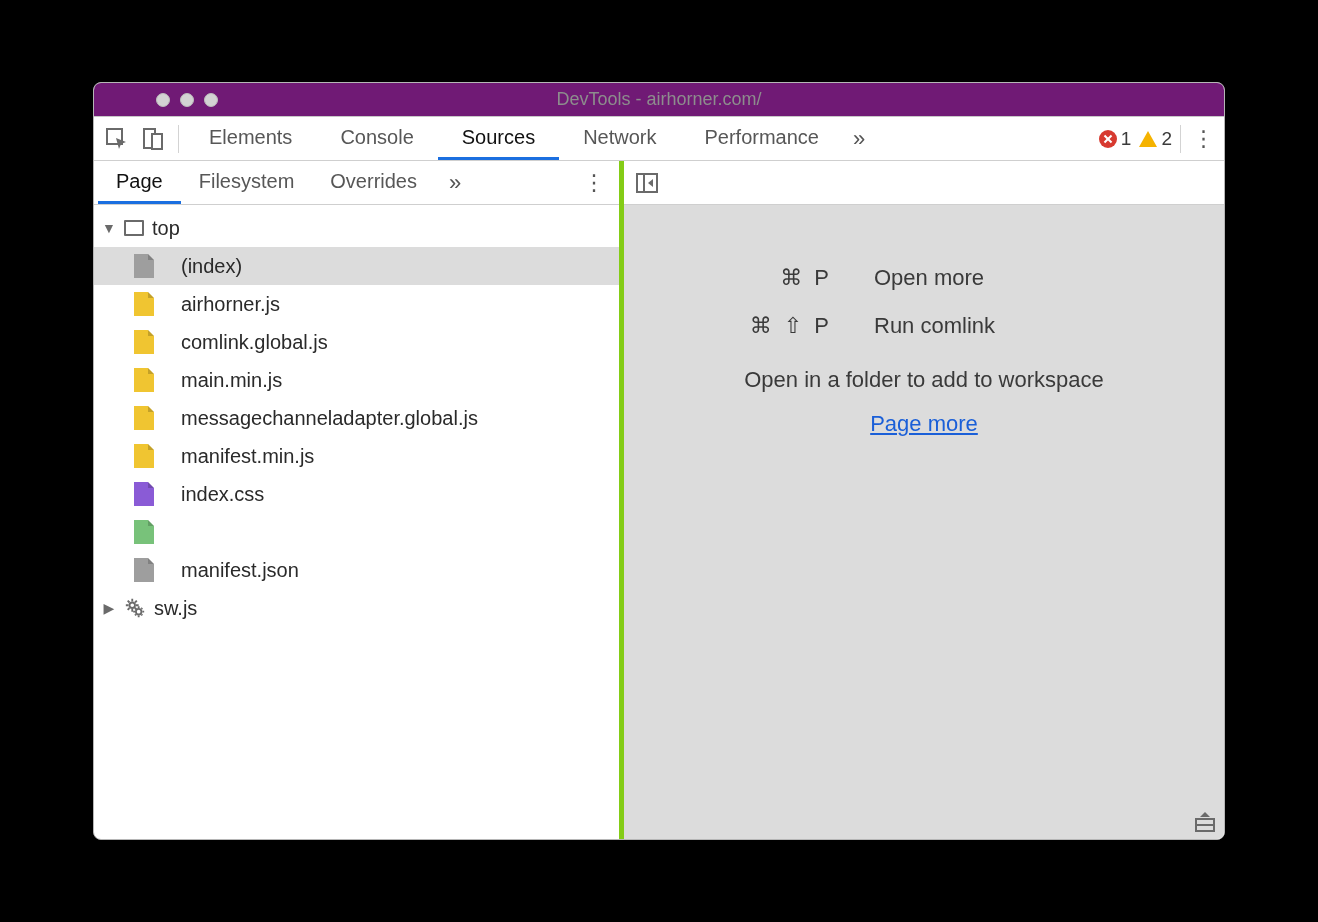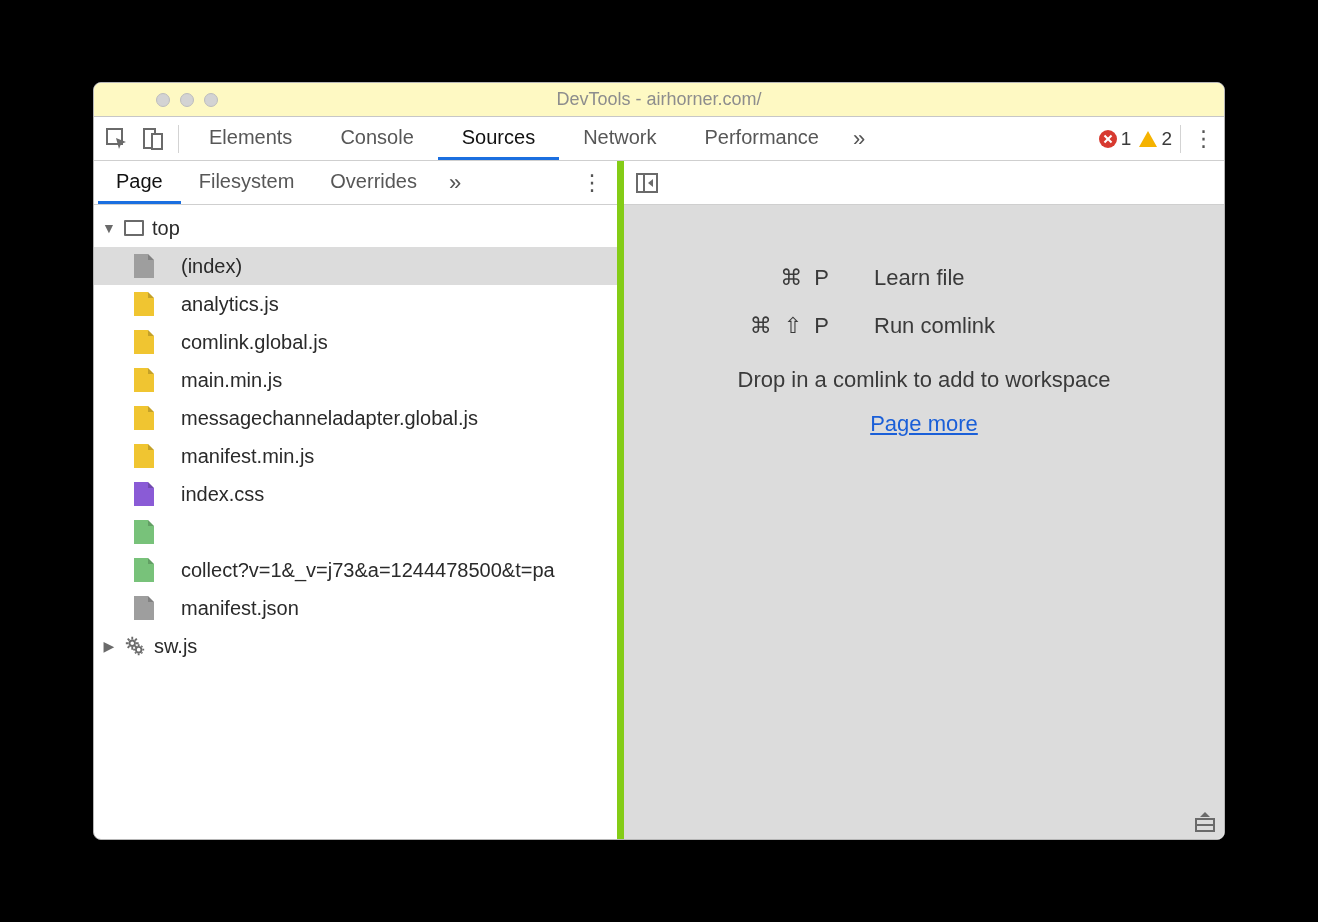--- a/index.html
+++ b/index.html
@@ -20,21 +20,21 @@
     box-shadow: 0 20px 60px rgba(0,0,0,0.5);
     overflow: hidden;
     display: flex;
     flex-direction: column;
     border: 1px solid #b6b6b6;
   }
 
   
   .titlebar {
     height: 34px;
-    background: #fef9c3;
+    background: #701a75;
     border-bottom: 1px solid #c7c7c7;
     display: flex;
     align-items: center;
     position: relative;
     padding-left: 48px;
   }
   .traffic-lights {
     display: flex;
     gap: 10px;
     padding-left: 14px;
@@ -149,21 +149,21 @@
   }
 
   
   .body {
     flex: 1;
     display: flex;
     overflow: hidden;
   }
   .left-pane {
     width: 530px;
-    border-right: 7px solid #84cc16;
+    border-right: 5px solid #84cc16;
     display: flex;
     flex-direction: column;
     overflow: hidden;
   }
   .right-pane {
     flex: 1;
     display: flex;
     flex-direction: column;
     background: #fff;
   }
@@ -396,21 +396,21 @@
           <span class="tree-label">top</span>
         </div>
 
         <div id="file-rows">
             <div class="tree-row indent-1 selected">
               <span class="file-icon" style="--fc: #9e9e9e;"></span>
               <span class="tree-label">(index)</span>
             </div>
             <div class="tree-row indent-1">
               <span class="file-icon" style="--fc: #f0c531;"></span>
-              <span class="tree-label">analytics.js</span>
+              <span class="tree-label">airhorner.js</span>
             </div>
             <div class="tree-row indent-1">
               <span class="file-icon" style="--fc: #f0c531;"></span>
               <span class="tree-label">comlink.global.js</span>
             </div>
             <div class="tree-row indent-1">
               <span class="file-icon" style="--fc: #f0c531;"></span>
               <span class="tree-label">main.min.js</span>
             </div>
             <div class="tree-row indent-1">
@@ -420,24 +420,20 @@
             <div class="tree-row indent-1">
               <span class="file-icon" style="--fc: #f0c531;"></span>
               <span class="tree-label">manifest.min.js</span>
             </div>
             <div class="tree-row indent-1">
               <span class="file-icon" style="--fc: #8a5bd6;"></span>
               <span class="tree-label">index.css</span>
             </div>
             <div class="tree-row indent-1">
               <span class="file-icon" style="--fc: #78c27a;"></span>
-            </div>
-            <div class="tree-row indent-1">
-              <span class="file-icon" style="--fc: #78c27a;"></span>
-              <span class="tree-label">collect?v=1&amp;_v=j73&amp;a=1244478500&amp;t=pa</span>
             </div>
             <div class="tree-row indent-1">
               <span class="file-icon" style="--fc: #9e9e9e;"></span>
               <span class="tree-label">manifest.json</span>
             </div>
           </div>
 
         <div class="tree-row indent-0">
           <span class="tree-disclosure">▶</span>
           <span class="gear-icon-svg">
@@ -461,27 +457,27 @@
           <svg viewBox="0 0 22 20" width="22" height="20">
               <rect x="1" y="1" width="20" height="18" fill="none" stroke="#6a6a6a" stroke-width="2"></rect>
               <line x1="8" y1="1" x2="8" y2="19" stroke="#6a6a6a" stroke-width="2"></line>
               <path d="M17 6 L12 10 L17 14 Z" fill="#6a6a6a"></path>
             </svg>
         </span>
       </div>
       <div class="empty-state">
         <div class="shortcut-row">
           <span class="shortcut-keys">⌘ P</span>
-          <span class="shortcut-label">Learn file</span>
+          <span class="shortcut-label">Open more</span>
         </div>
         <div class="shortcut-row">
           <span class="shortcut-keys">⌘ ⇧ P</span>
           <span class="shortcut-label">Run comlink</span>
         </div>
-        <div class="hint-text">Drop in a comlink to add to workspace</div>
+        <div class="hint-text">Open in a folder to add to workspace</div>
         <a class="learn-link">Page more</a>
 
         <span class="drawer-toggle">
           <svg viewBox="0 0 22 22" width="22" height="22">
               <rect x="2" y="8" width="18" height="12" fill="none" stroke="#6a6a6a" stroke-width="2"></rect>
               <path d="M6 6 L11 1 L16 6 Z" fill="#6a6a6a"></path>
               <line x1="2" y1="14" x2="20" y2="14" stroke="#6a6a6a" stroke-width="2"></line>
             </svg>
         </span>
       </div>

